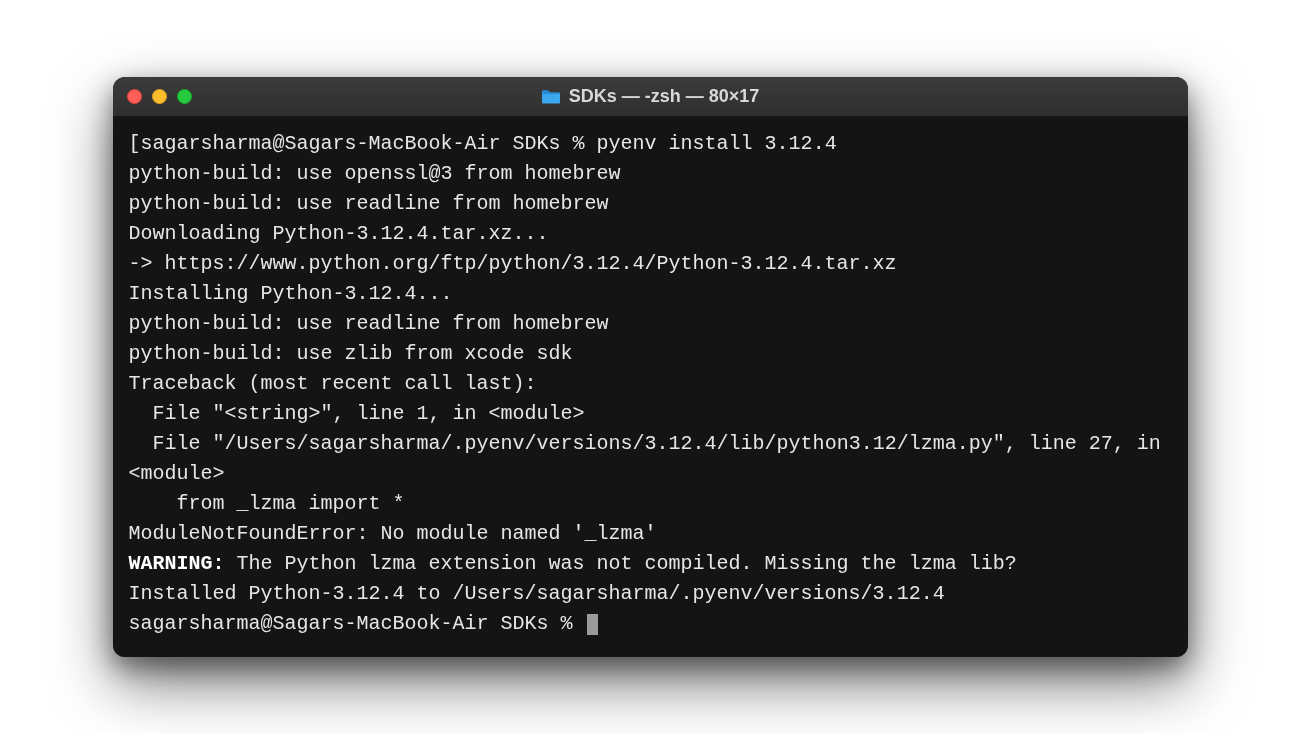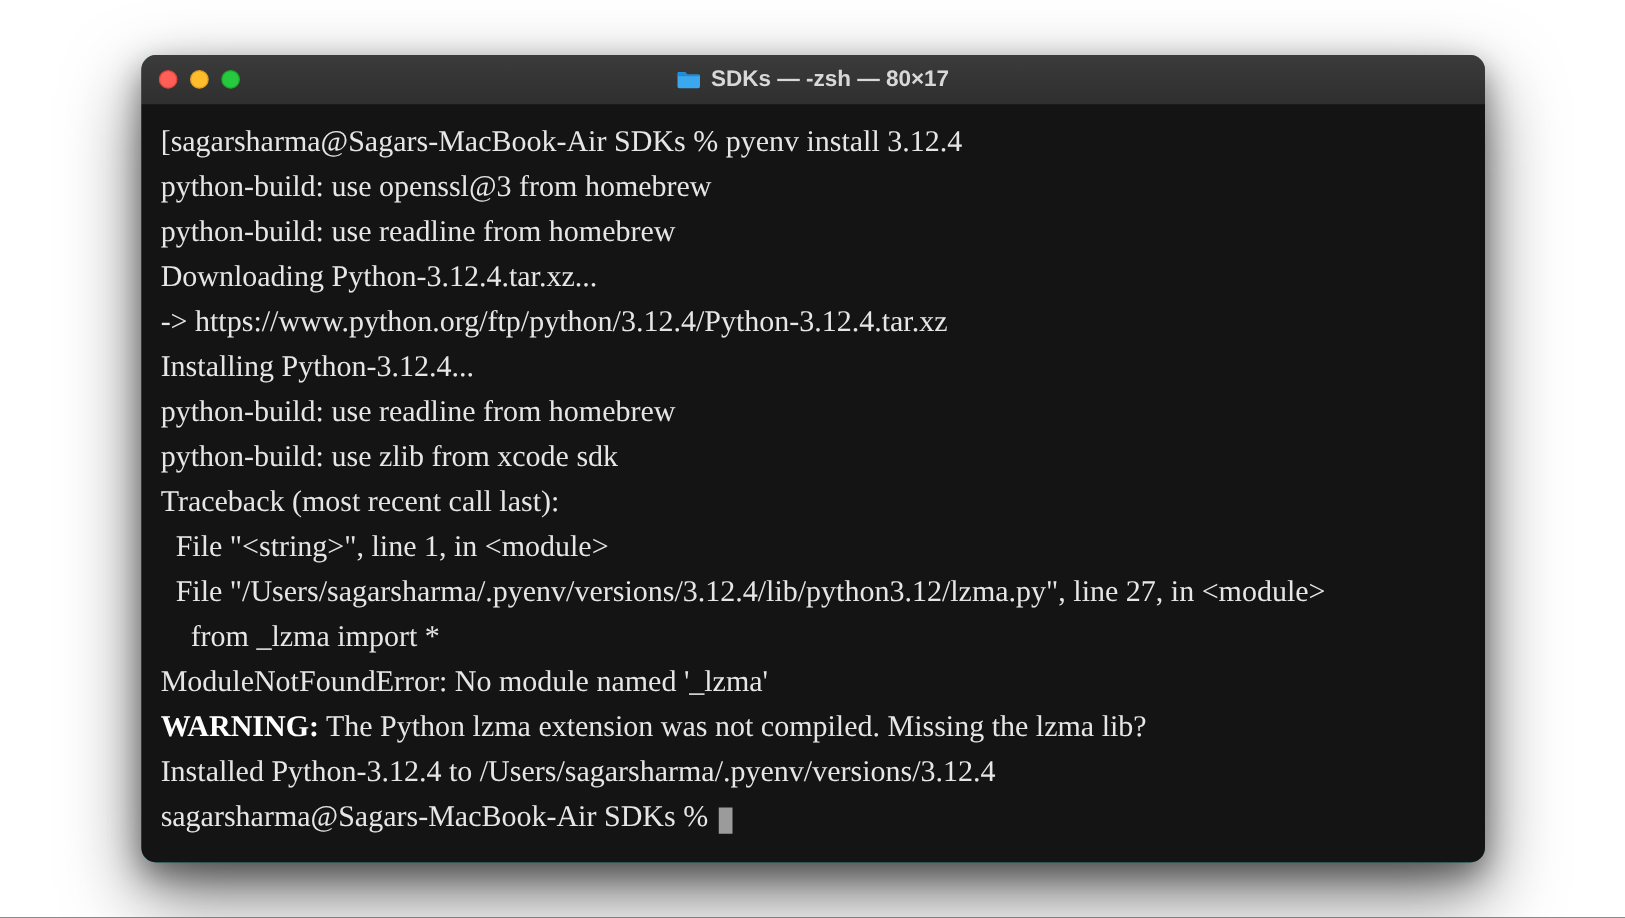--- a/index.html
+++ b/index.html
@@ -7,21 +7,21 @@
       background: #ffffff;
       width: 1300px;
       height: 734px;
       display: flex;
       align-items: center;
       justify-content: center;
       font-family: "Menlo", "Monaco", "Consolas", monospace;
     }
     .terminal-window {
       width: 1075px;
-      background: #0f766e;
+      background: #404040;
       border-radius: 12px;
       overflow: hidden;
       box-shadow: 0 25px 60px rgba(0,0,0,0.55), 0 10px 25px rgba(0,0,0,0.4);
     }
     .titlebar {
       height: 40px;
       background: linear-gradient(#3b3b3b, #2f2f2f);
       display: flex;
       align-items: center;
       position: relative;
@@ -59,25 +59,25 @@
       width: 20px;
       height: 16px;
       display: inline-block;
       position: relative;
     }
     .folder-icon svg { display: block; }
     .terminal-body {
       padding: 12px 16px 18px 16px;
       background: #141414;
       color: #e6e6e6;
-      font-size: 24px;
+      font-size: 20px;
       line-height: 1.5;
       white-space: pre-wrap;
       word-break: break-all;
-      font-family: Liberation Serif, serif;
+      font-family: Liberation Mono, monospace;
     }
     .bold { font-weight: 700; color: #ffffff; }
     .cursor {
       display: inline-block;
       width: 11px;
       height: 21px;
       background: #9b9b9b;
       vertical-align: text-bottom;
       margin-left: 2px;
     }

